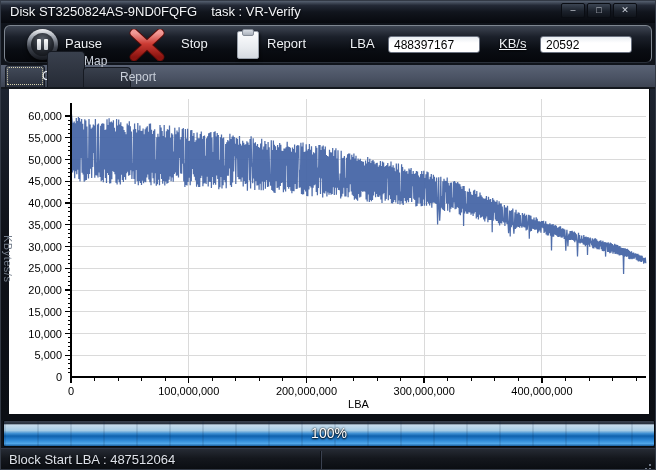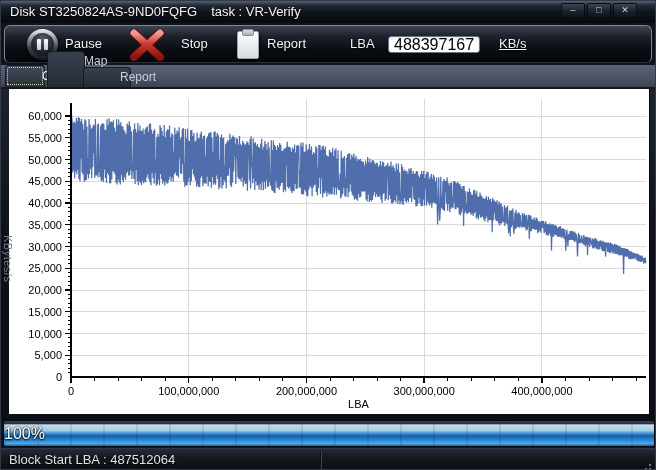--- a/index.html
+++ b/index.html
@@ -33,21 +33,21 @@
   .icon-pause .bar{width:4px;height:11px;border-radius:1px;
     background:linear-gradient(180deg,#ffffff,#c6cad1);}
   .icon-stop{position:absolute;left:124px;top:3px;width:36px;height:32px;}
   .icon-report{position:absolute;left:232px;top:5px;width:20px;height:26px;border-radius:2px;
     border:1px solid #9aa1ab;background:linear-gradient(180deg,#fcfdfe,#e8ebef 60%,#d5dae0);
     box-shadow:1px 2px 3px rgba(0,0,0,.6);}
   .icon-report .clip{position:absolute;left:4px;top:-3px;width:10px;height:5px;border-radius:2px;
     border:1px solid #858c97;background:linear-gradient(180deg,#d8dde4,#aab1bb);}
   .tb-input{position:absolute;top:10px;width:92px;height:17px;border-radius:3px;
     border:1px solid #6b7280;background:linear-gradient(180deg,#e9edf2,#ffffff 40%);
-    font-family:"Liberation Sans",sans-serif;font-size:16px;color:#000;padding:0 5px;
+    font-family:"Liberation Sans",sans-serif;font-size:12px;color:#000;padding:0 5px;
     box-sizing:border-box;}
   
   .tabbar{position:absolute;left:0;top:64px;width:656px;height:24px;
     background:linear-gradient(180deg,#5a6375 0%,#4a5263 60%,#3d4452 100%);
     border-bottom:2px solid #14181e;box-sizing:border-box;}
   .tab{position:absolute;bottom:0;border:1px solid #161a22;border-bottom:none;
     border-radius:4px 4px 0 0;font-size:12px;text-align:center;box-sizing:border-box;
     color:#c9cfd9;background:linear-gradient(180deg,#39404d,#262b36);padding-left:36px;}
   .tab.active{color:#e9edf3;outline:1px dotted #d8d2b0;outline-offset:-3px;
     background:linear-gradient(180deg,#434b5a,#2a303c);}
@@ -59,22 +59,22 @@
   .ylabel{position:absolute;left:0px;top:95px;height:150px;
     writing-mode:vertical-rl;font-size:11px;color:#737d8b;letter-spacing:.5px;
     text-align:center;line-height:13px;}
   
   .progress{position:absolute;left:2px;top:419px;width:652px;height:27px;border-radius:2px;
     border:1px solid #070a0f;background:#0c1016;box-sizing:border-box;overflow:hidden;}
   .progress-fill{position:absolute;left:0;top:0;height:100%;
     background:
       repeating-linear-gradient(90deg,rgba(8,30,60,0.12) 0 2px,rgba(0,0,0,0) 2px 33px),
       linear-gradient(180deg,#39414e 0%,#2a3340 10%,#c7dcec 16%,#a5cce6 38%,#3e8fd2 50%,#0f62ae 60%,#2f8ad8 78%,#4fa6ea 90%,#1b5e9e 100%);}
-  .progress-label{position:absolute;left:0;top:0;width:100%;text-align:left;line-height:25px;
-    font-size:16px;color:#fff;text-shadow:0 1px 2px #000,0 0 2px #000;}
+  .progress-label{position:absolute;left:0;top:0;width:100%;text-align:center;line-height:25px;
+    font-size:14px;color:#fff;text-shadow:0 1px 2px #000,0 0 2px #000;}
   
   .statusbar{position:absolute;left:0;top:447px;width:656px;height:22px;
     background:linear-gradient(180deg,#262b34 0%,#14171d 45%,#0a0d11 100%);
     border-top:1px solid #31384a;box-sizing:border-box;}
   .status-text{position:absolute;left:8px;top:0;line-height:21px;font-size:13px;color:#dde1e8;
     text-shadow:0 1px 2px #000;}
   .status-divider{position:absolute;left:320px;top:2px;width:1px;height:18px;background:#3a4150;
     box-shadow:-1px 0 0 #0d1016;}
   .grip{position:absolute;right:14px;bottom:4px;width:2px;height:2px;background:transparent;
     box-shadow:8px 0 #6f7887,4px 4px #6f7887,8px 4px #6f7887,0 8px #6f7887,4px 8px #6f7887,8px 8px #6f7887;}
@@ -122,20 +122,21 @@
 
     <div class="icon-report">
         <div class="clip"></div>
       </div>
     <div class="tb-label" style="left:262px;">Report</div>
 
     <div class="tb-label" style="left:345px;">LBA</div>
     <input class="tb-input" style="left: 383px;" value="488397167">
 
     <div class="tb-label" style="left:494px;text-decoration:underline;">KB/s</div>
+    <input class="tb-input" style="left: 535px;" value="20592">
   </div>
 
   <div class="tabbar">
     <div class="tab active" style="left:4px;width:40px;height:22px;line-height:20px;">Graph</div>
     <div class="tab" style="left:46px;width:34px;height:36px;line-height:18px;">Map</div>
     <div class="tab" style="left:82px;width:48px;height:20px;line-height:18px;">Report</div>
   </div>
 
   <div class="chart-region">
     <div class="chart-panel">

